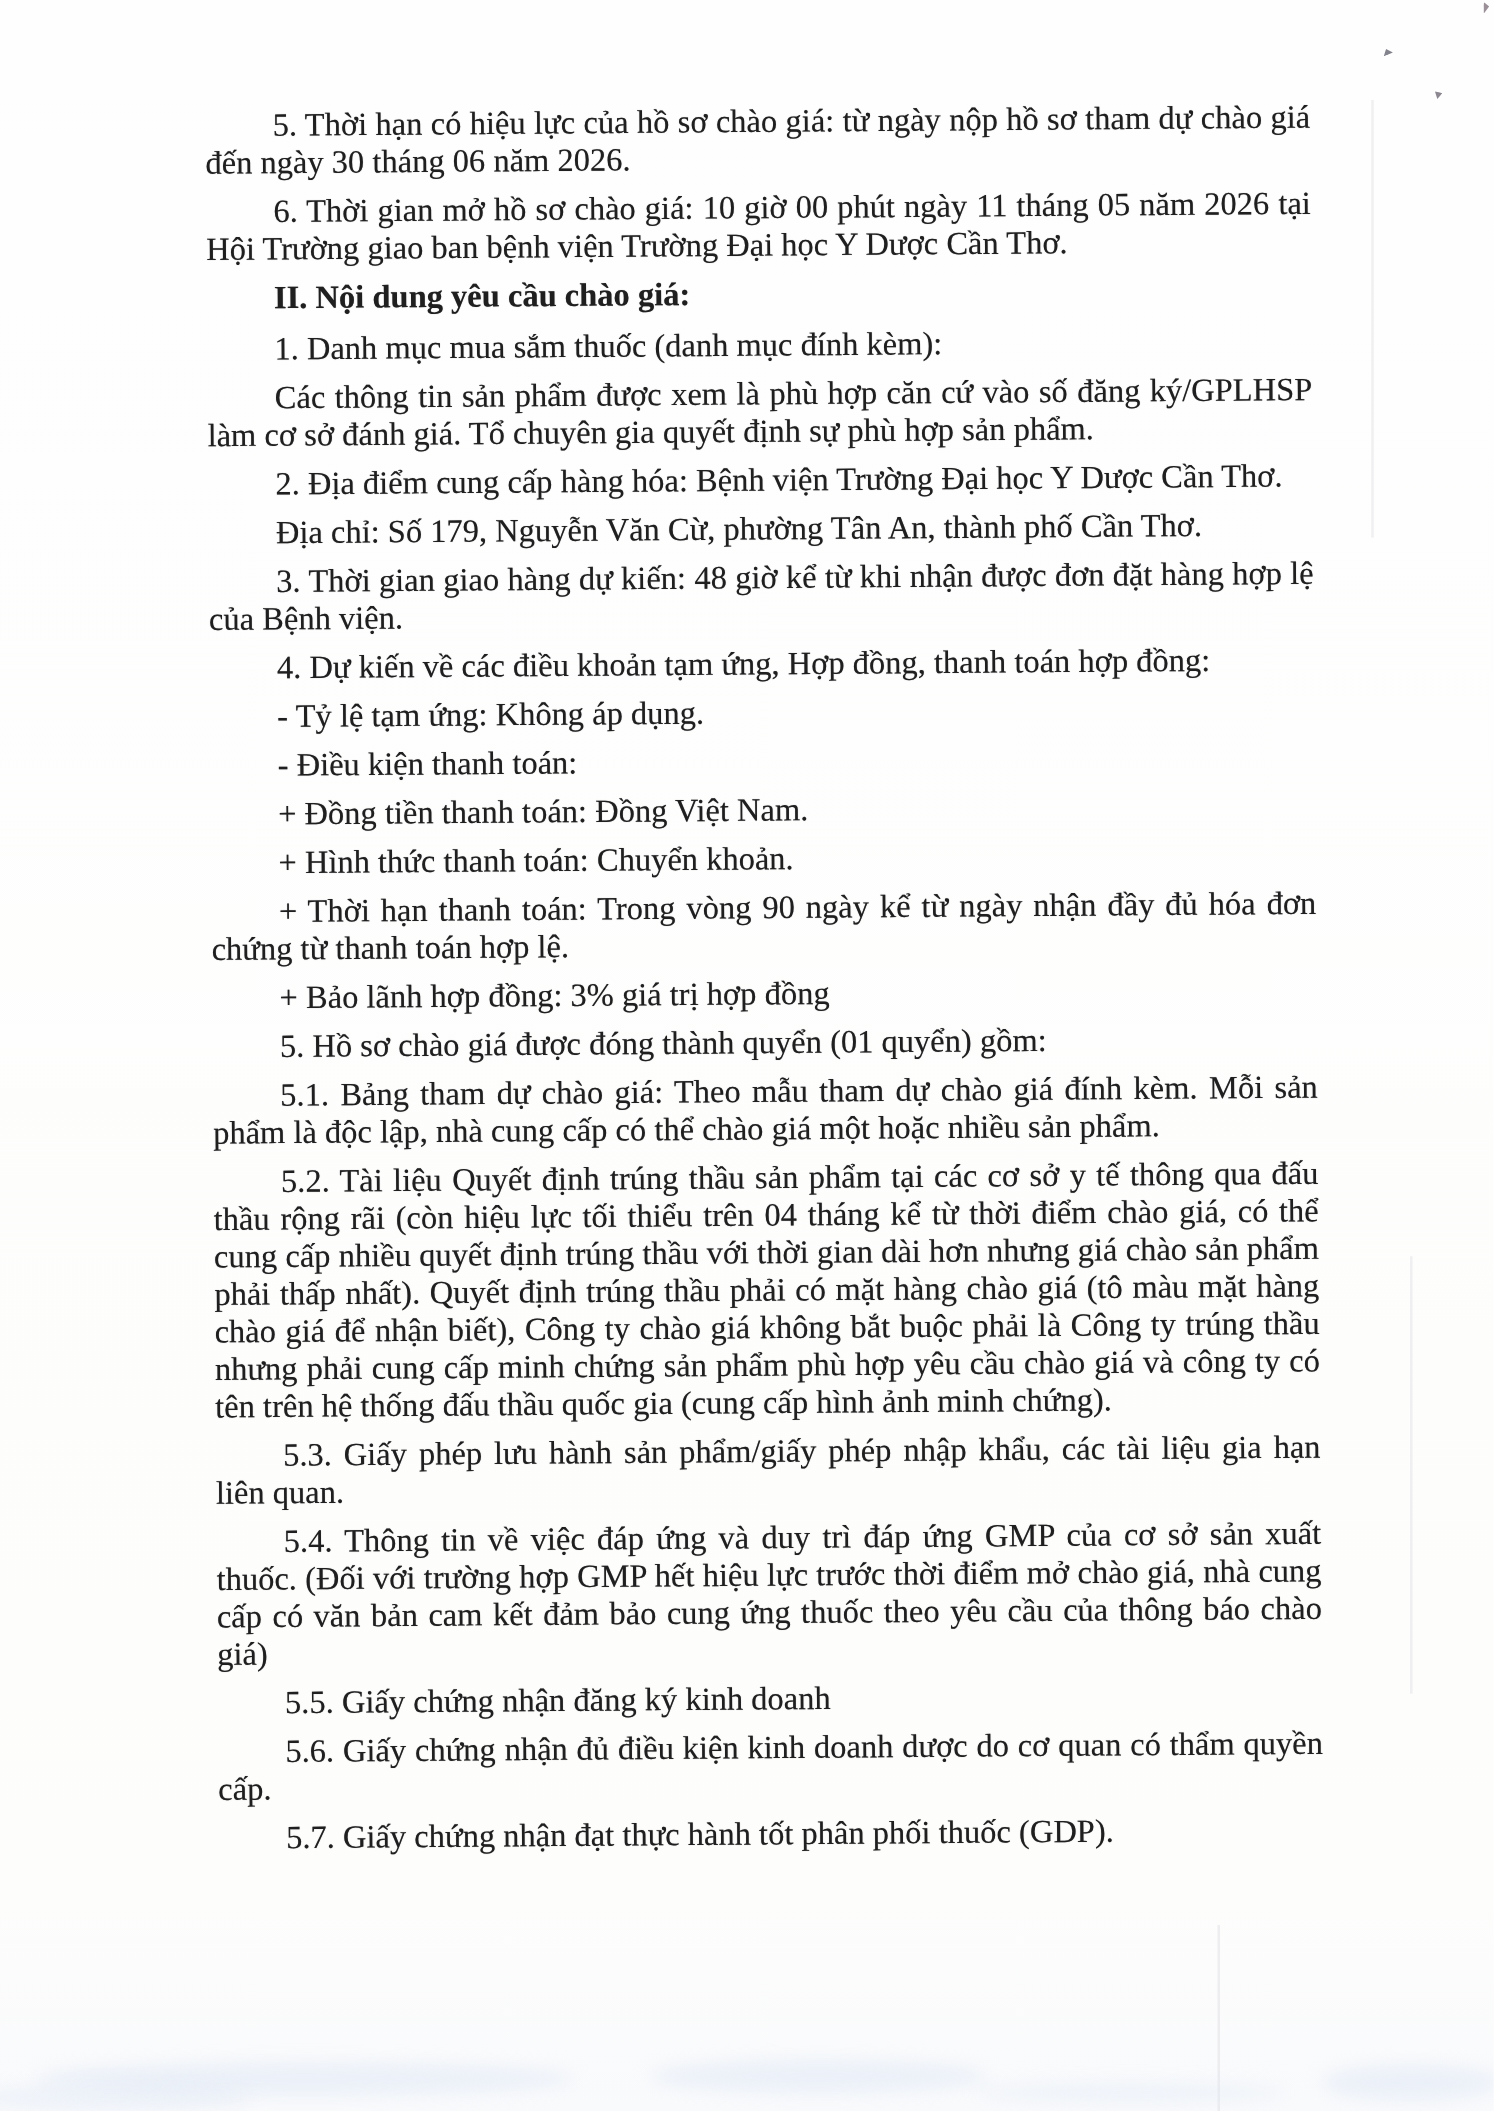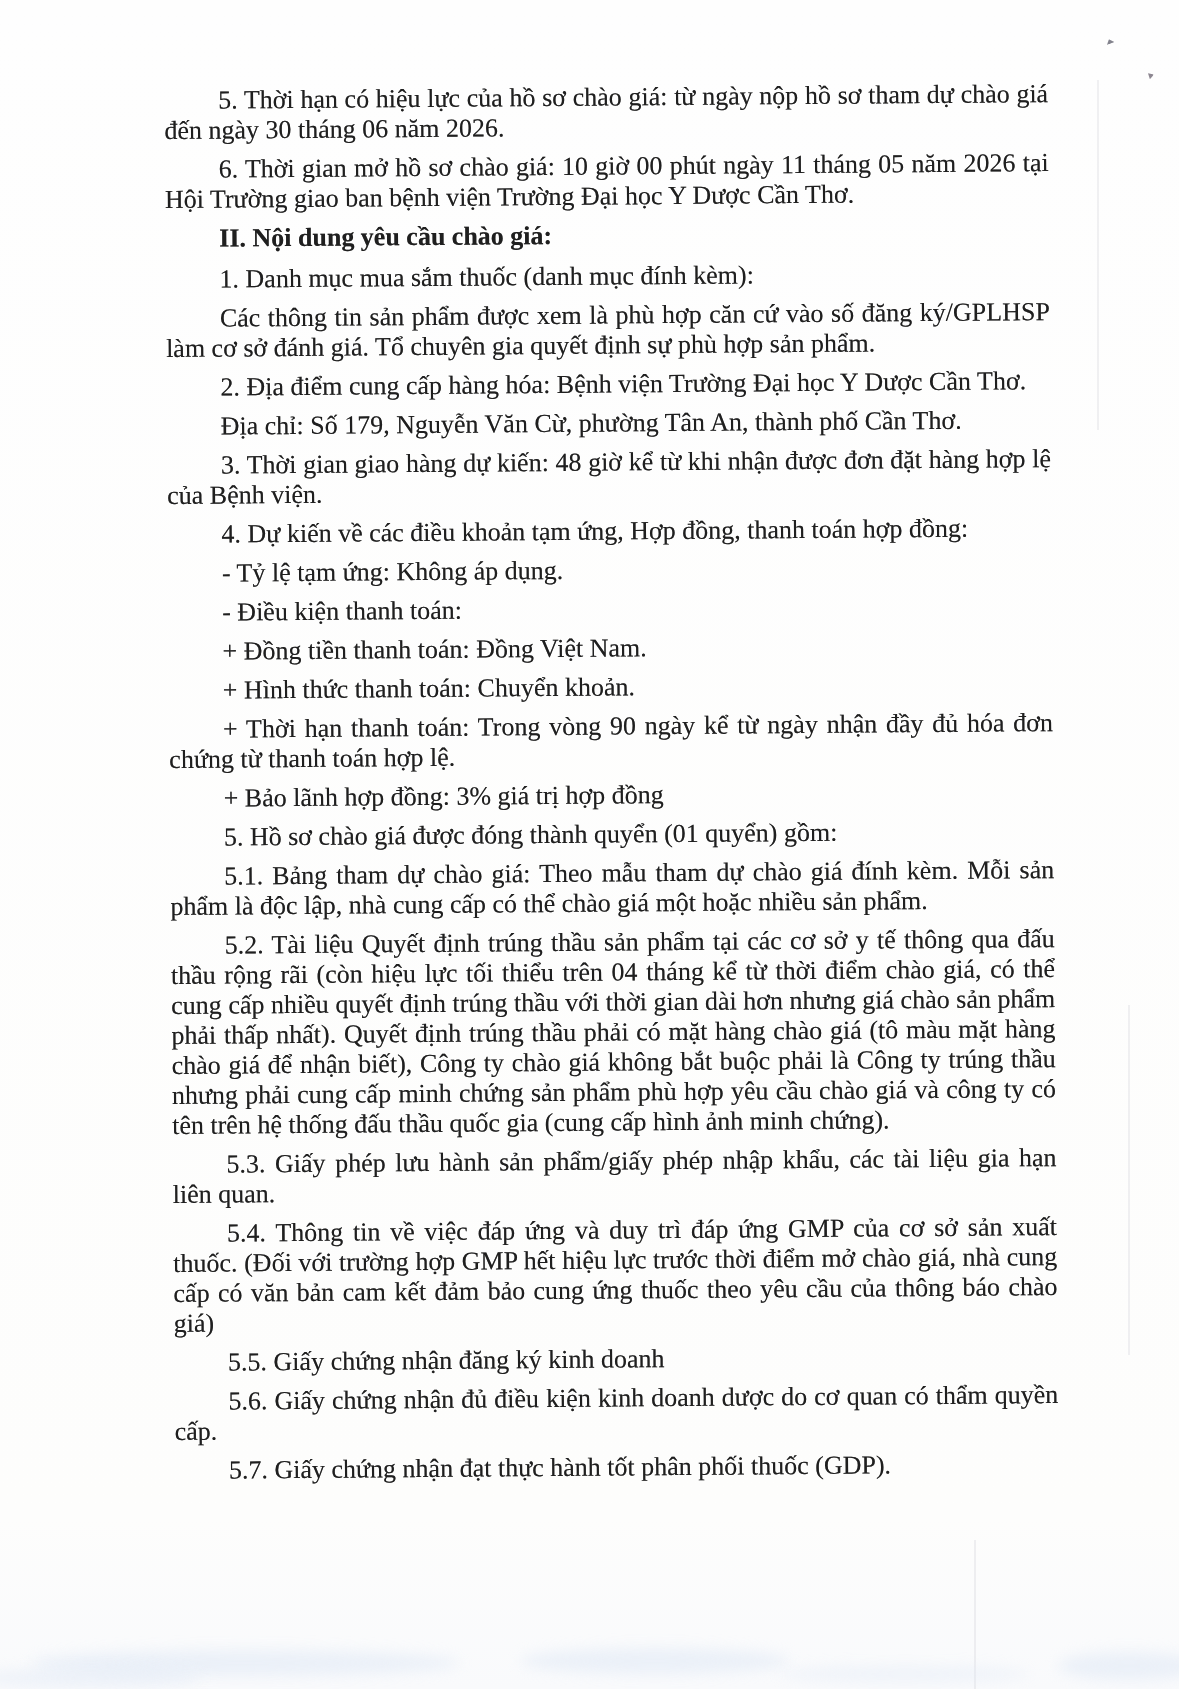--- a/index.html
+++ b/index.html
@@ -4,20 +4,21 @@
 <title>Scanned document</title>
 <style>
   html,body{margin:0;padding:0;background:#ffffff;}
   .page{
     position:relative;
     width:1179px;height:1689px;
     overflow:hidden;
     background:linear-gradient(180deg,#fefefe 0%,#fdfdfc 90%,#f9fafc 100%);
     font-family:"Liberation Serif","DejaVu Serif",serif;
     color:#1f1f1f;
+    padding-left:16px;
   }
   .content{
     position:absolute;
     left:164px;top:86px;width:884px;
     transform:rotate(-0.45deg);
     transform-origin:top left;
   }
   .content p{
     margin:0 0 9px 0;
     font-size:26px;

